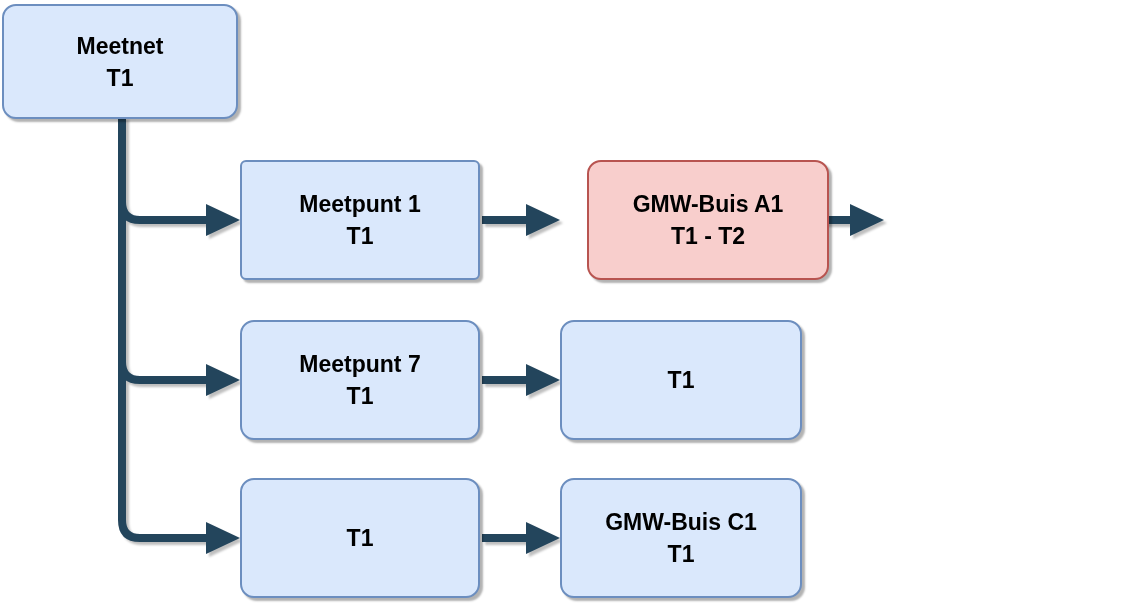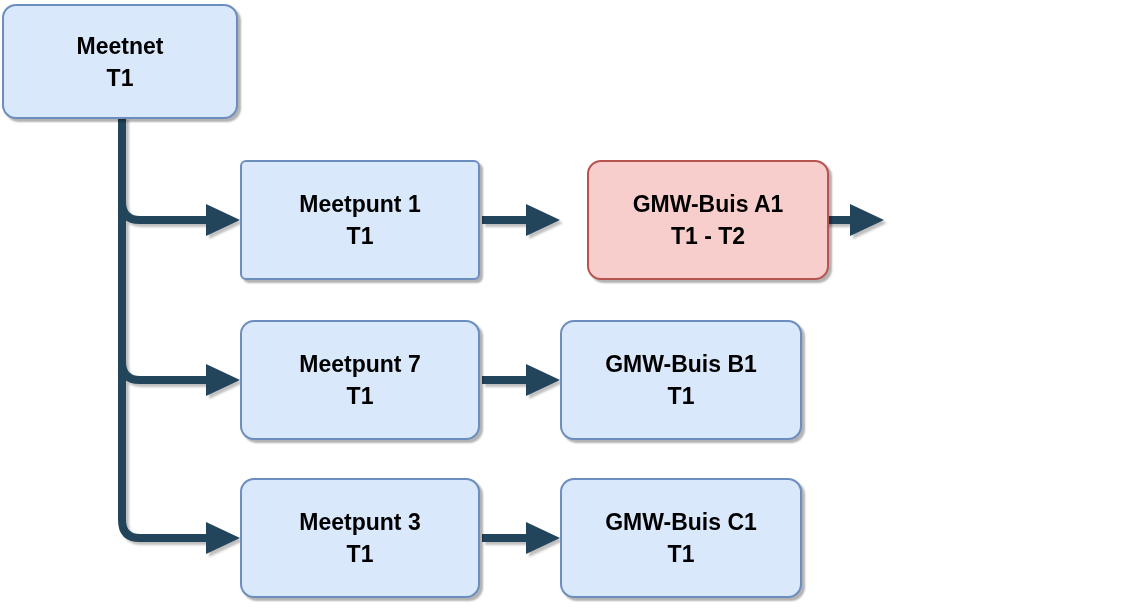--- a/index.html
+++ b/index.html
@@ -108,26 +108,24 @@
     <div>T1 - T2</div>
   </div>
 
 
   <div class="node blue n-meetpunt2">
     <div>Meetpunt 7</div>
     <div>T1</div>
   </div>
 
   <div class="node blue n-gmw-b1">
-    <div>GMW-Buis B1</div>
     <div>T1</div>
   </div>
 
   <div class="node blue n-meetpunt3">
-    <div>Meetpunt 3</div>
     <div>T1</div>
   </div>
 
   <div class="node blue n-gmw-c1">
     <div>GMW-Buis C1</div>
     <div>T1</div>
   </div>
 
 </div>
 

